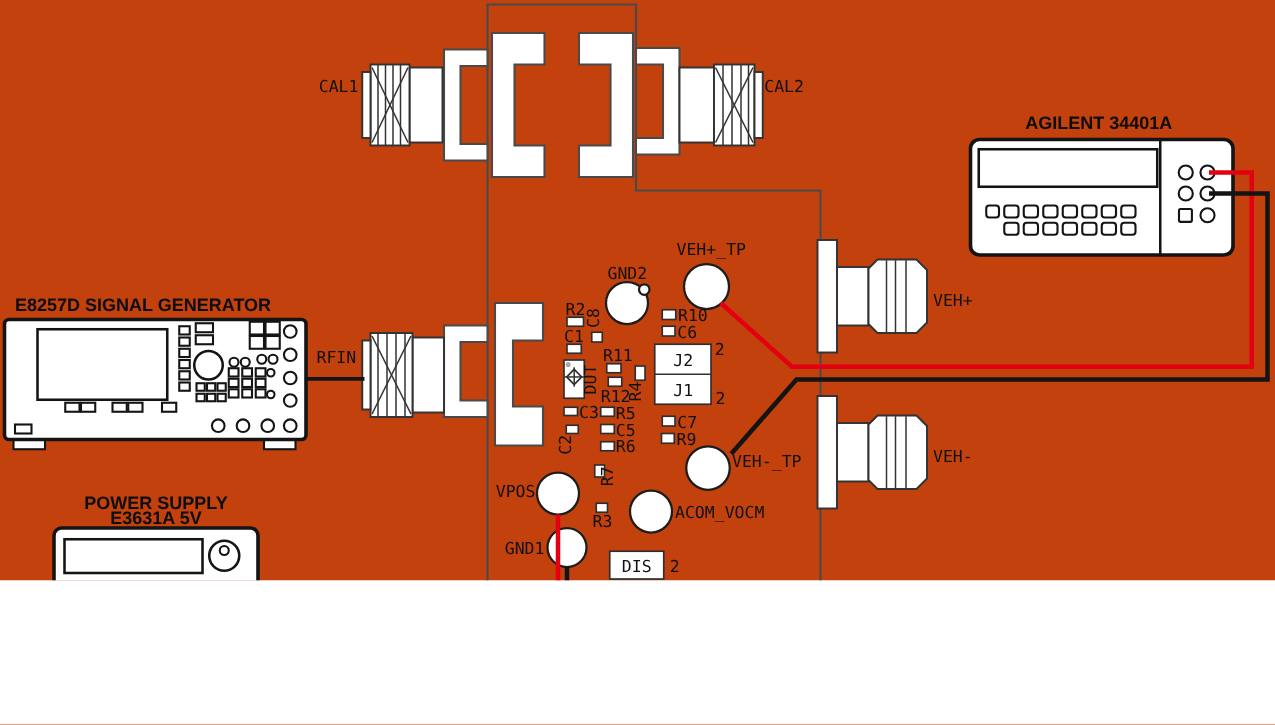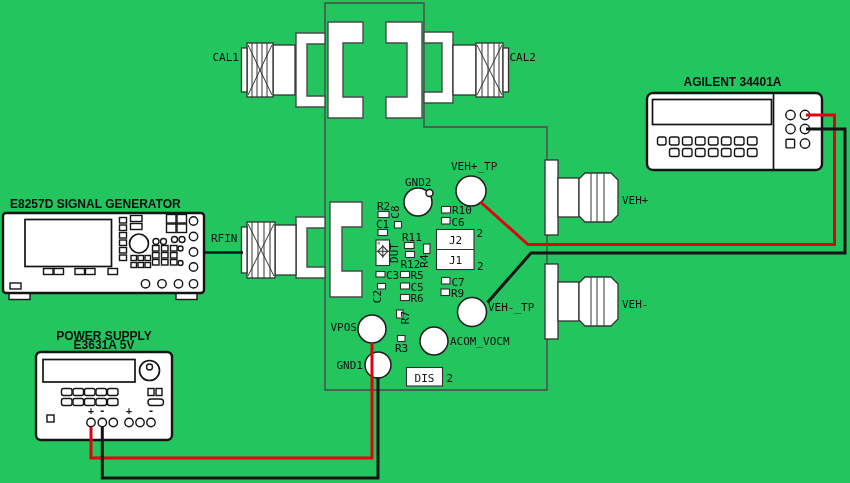--- a/index.html
+++ b/index.html
@@ -1,16 +1,16 @@
 <!DOCTYPE html>
 <html><head>
 <meta charset="utf-8">
 <style>
   html,body{margin:0;padding:0;background:#ffffff;}
-  .stage{position:relative;width:850px;height:483px;background:#22c55e;overflow:hidden;}
+  .stage{position:relative;width:850px;height:387px;background:#c2410c;overflow:hidden;}
   svg{display:block;}
   .outline{fill:none;stroke:#4a4a4a;stroke-width:1.4;}
   .trace{fill:#fff;stroke:#4a4a4a;stroke-width:1.4;}
   .conn{fill:#fff;stroke:#333;stroke-width:1.3;}
   .thread{stroke:#333;stroke-width:1;}
   .comp{fill:#fff;stroke:#2e2e2e;stroke-width:1.1;}
   .tp{fill:#fff;stroke:#1d1d1d;stroke-width:1.5;}
   .inst{fill:#fff;stroke:#141414;stroke-width:2.4;}
   .inst-thin{fill:none;stroke:#141414;stroke-width:1.7;}
   .btn{fill:#fff;stroke:#141414;stroke-width:1.4;}

